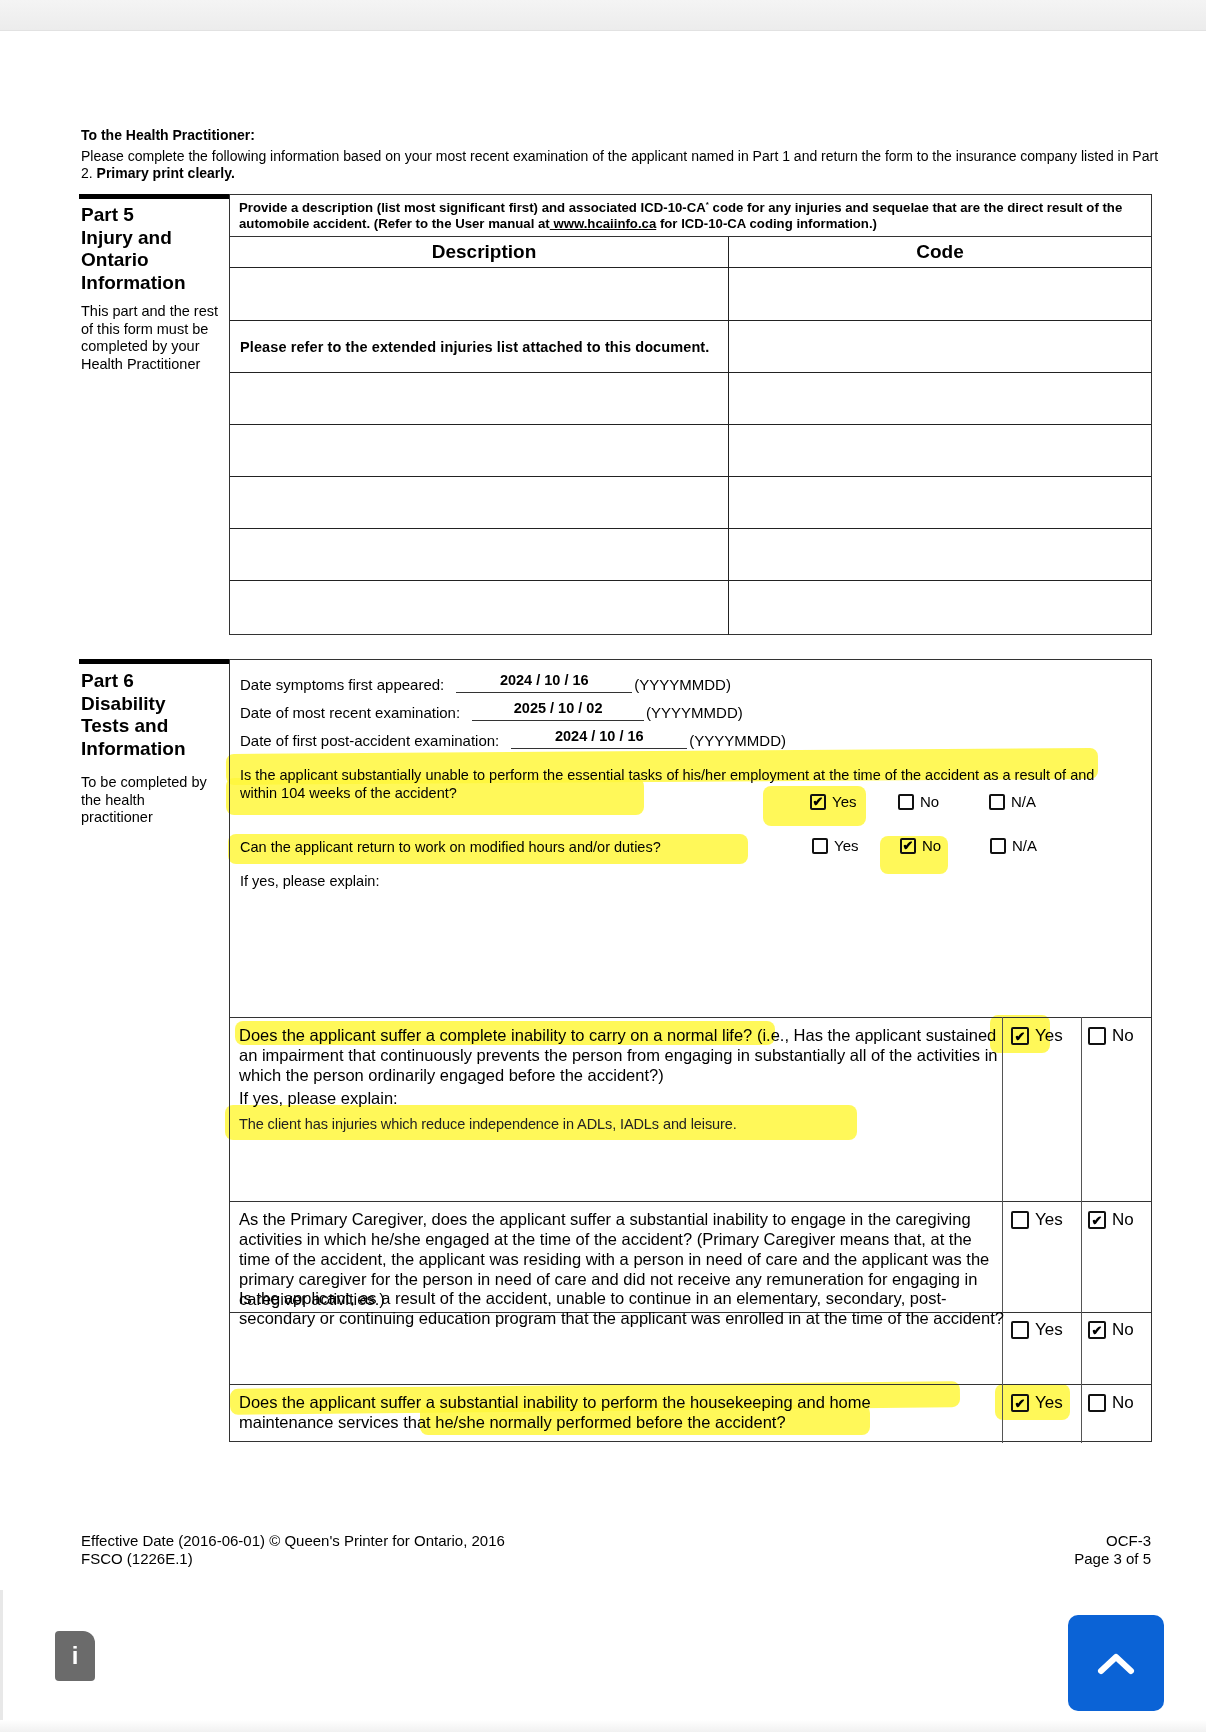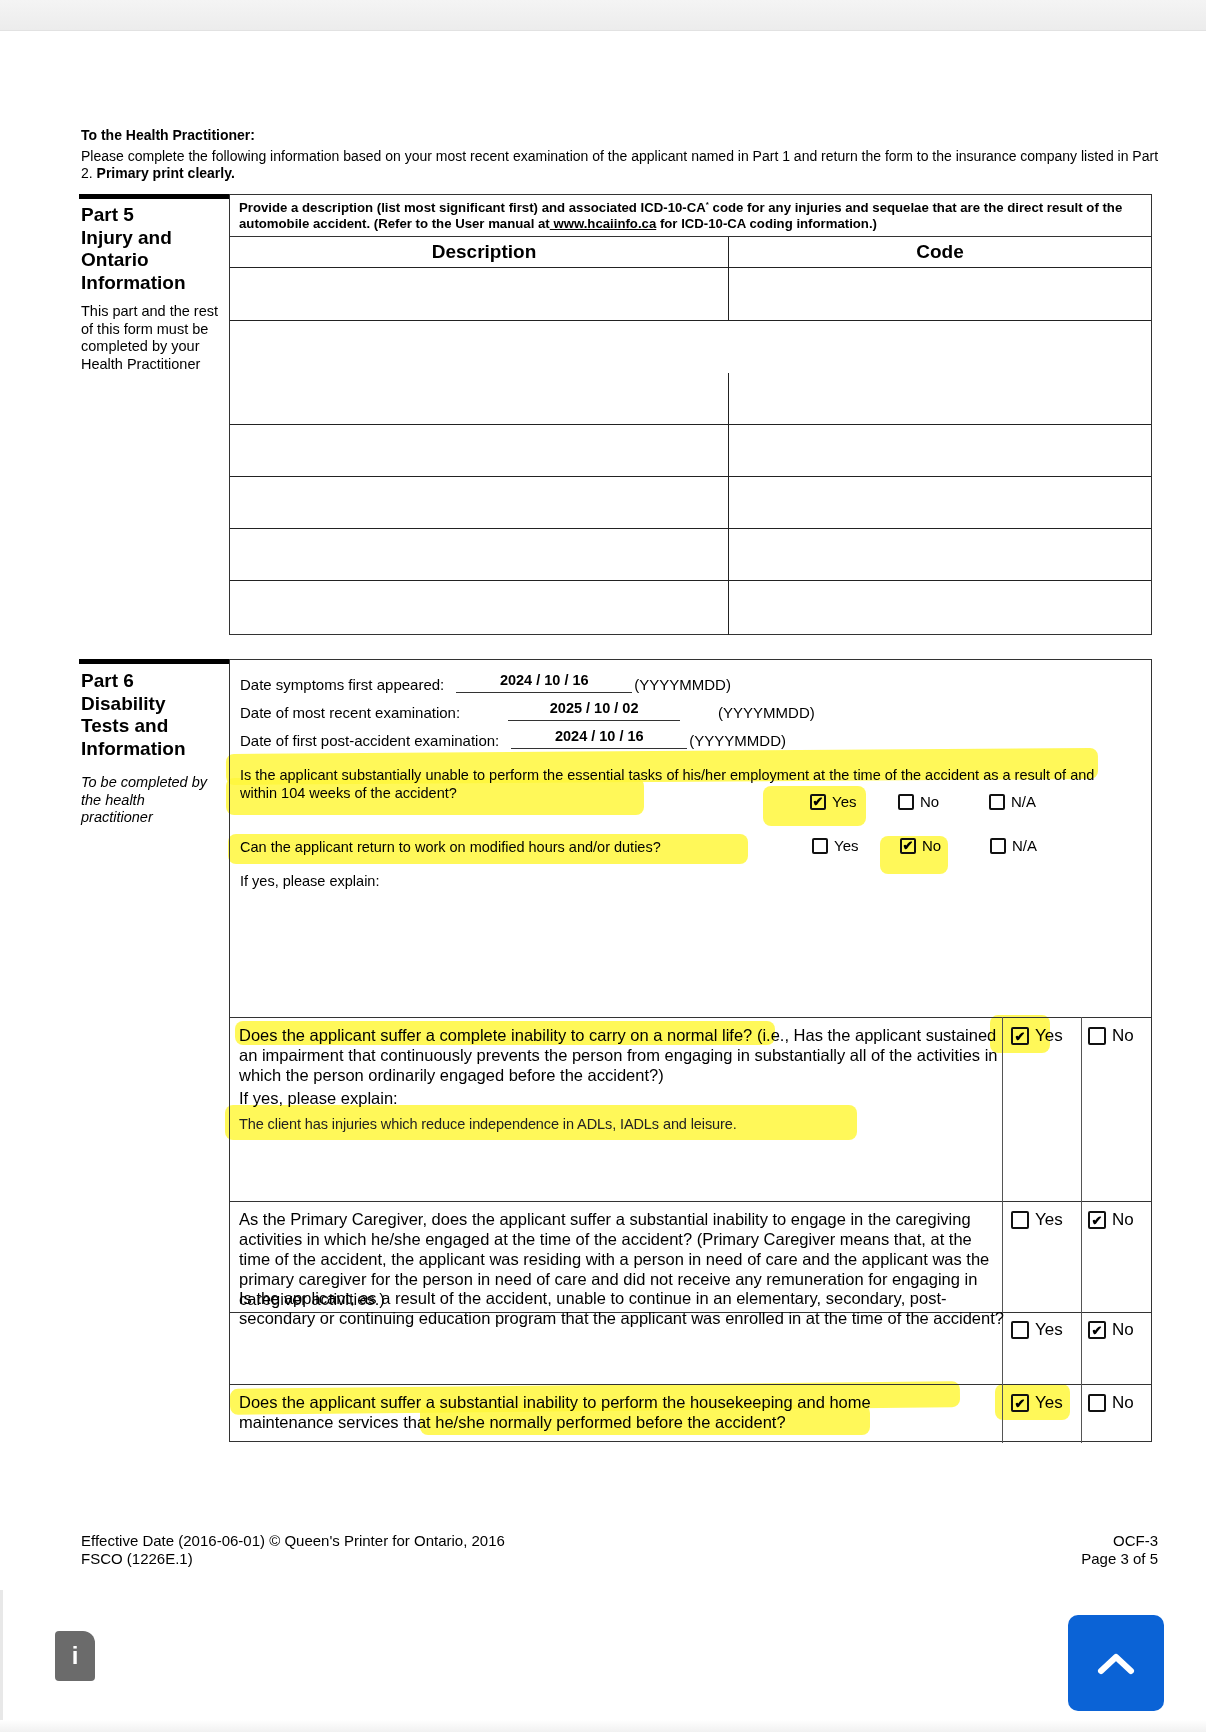--- a/index.html
+++ b/index.html
@@ -81,20 +81,24 @@
     <span>Provide a description (list most significant first) and associated ICD-10-CA</span><sup style="font-size:8px">*</sup><span> code for any injuries and sequelae that are the direct result of the automobile accident. (Refer to the User manual at</span><u> www.hcaiinfo.ca</u><span> for ICD-10-CA coding information.)</span>
   </div>
   <div class="p5-row p5-head" style="top:42px; height:31px;">
     <div class="p5-cell p5-desc">Description</div>
     <div class="p5-cell p5-code">Code</div>
   </div>
   <div class="p5-row" style="top:73px; height:53px;">
     <div class="p5-cell p5-desc p5-entry"></div>
     <div class="p5-cell p5-code"></div>
   </div>
+  <div class="p5-row" style="top:126px; height:52px;">
+    <div class="p5-cell p5-desc p5-entry">Please refer to the extended injuries list attached to this document.</div>
+    <div class="p5-cell p5-code"></div>
+  </div>
   <div class="p5-row" style="top:178px; height:52px;">
     <div class="p5-cell p5-desc p5-entry"></div>
     <div class="p5-cell p5-code"></div>
   </div>
   <div class="p5-row" style="top:230px; height:52px;">
     <div class="p5-cell p5-desc p5-entry"></div>
     <div class="p5-cell p5-code"></div>
   </div>
   <div class="p5-row" style="top:282px; height:52px;">
     <div class="p5-cell p5-desc p5-entry"></div>
@@ -109,21 +113,21 @@
     <div class="p5-cell p5-code"></div>
   </div>
 </div>
 
 <div class="part-bar" style="left:79px; top:659px; width:150px;"></div>
 <div class="abs" style="left:81px; top:670px; width:145px;">
   <div class="part-title">Part 6</div>
   <div class="part-title">Disability</div>
   <div class="part-title">Tests and</div>
   <div class="part-title">Information</div>
-  <div class="part-sub" style="margin-top:14px; width:130px;font-style:italic;">To be completed by the health practitioner</div>
+  <div class="part-sub" style="margin-top:14px; width:130px;">To be completed by the health practitioner</div>
 </div>
 
 <div class="hl" style="left:226px; top:751px; width:872px; height:31px; transform:rotate(-0.4deg);"></div>
 <div class="hl" style="left:226px; top:778px; width:418px; height:37px;"></div>
 <div class="hl" style="left:763px; top:786px; width:103px; height:40px;"></div>
 <div class="hl" style="left:228px; top:834px; width:520px; height:30px;"></div>
 <div class="hl" style="left:880px; top:836px; width:68px; height:38px;"></div>
 <div class="hl" style="left:235px; top:1021px; width:540px; height:24px;"></div>
 <div class="hl" style="left:990px; top:1015px; width:60px; height:38px;"></div>
 <div class="hl" style="left:225px; top:1105px; width:632px; height:35px;"></div>
@@ -131,21 +135,21 @@
 <div class="hl" style="left:420px; top:1405px; width:450px; height:30px;"></div>
 <div class="hl" style="left:995px; top:1384px; width:75px; height:36px;"></div>
 
 <div class="abs p6">
 
   <div class="date-row" style="top:12px;">
     <span>Date symptoms first appeared:</span>
     <span class="date-val" style="width:176px;">2024  /  10  /  16</span>
     <span class="date-fmt">(YYYYMMDD)</span>
   </div>
-  <div class="date-row" style="top:40px;gap:36px;">
+  <div class="date-row" style="top:40px;">
     <span>Date of most recent examination:</span>
     <span class="date-val" style="width:172px;">2025  /  10  /  02</span>
     <span class="date-fmt">(YYYYMMDD)</span>
   </div>
   <div class="date-row" style="top:68px;">
     <span>Date of first post-accident examination:</span>
     <span class="date-val" style="width:176px;">2024  /  10  /  16</span>
     <span class="date-fmt">(YYYYMMDD)</span>
   </div>
 
@@ -226,21 +230,21 @@
   <div class="cb cb-big" style="left:858px; top:733px;">
     <span class="box"></span>
     <span>No</span>
   </div>
 </div>
 
 <div class="abs footer" style="left:81px; top:1532px;">
   <div>Effective Date (2016-06-01) © Queen's Printer for Ontario, 2016</div>
   <div>FSCO (1226E.1)</div>
 </div>
-<div class="abs footer" style="right:48px; top:1532px; text-align:right;">
+<div class="abs footer" style="right:55px; top:1532px; text-align:right;">
   <div>OCF-3</div>
   <div>Page 3 of 5</div>
 </div>
 
 <div class="abs leftedge"></div>
 <div class="abs info-btn">
   <span>i</span>
 </div>
 <div class="abs up-btn">
   <svg width="40" height="26" viewBox="0 0 40 26">

